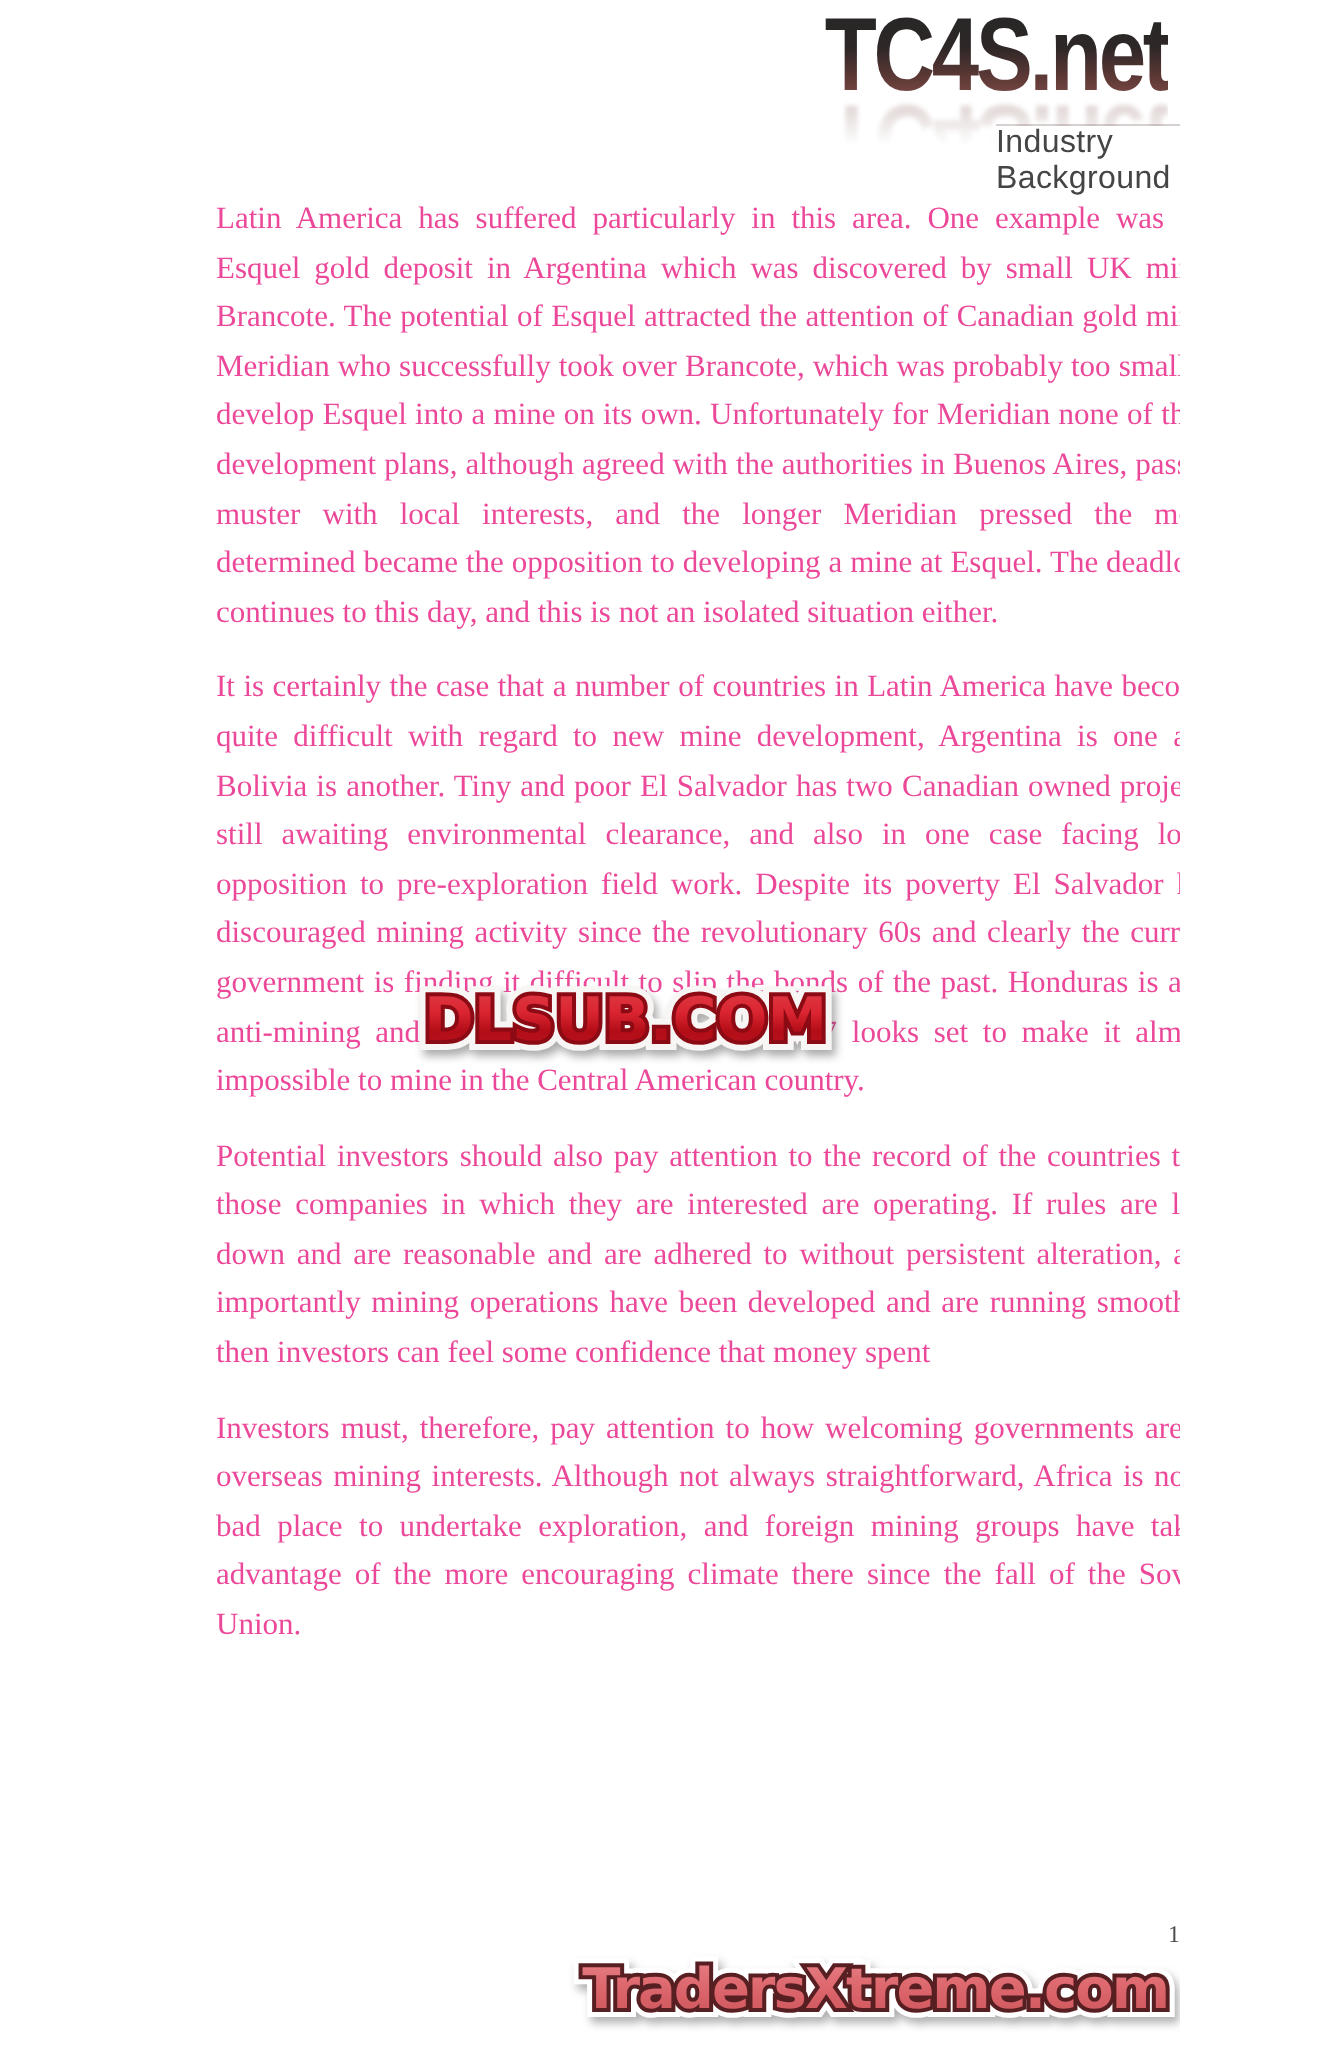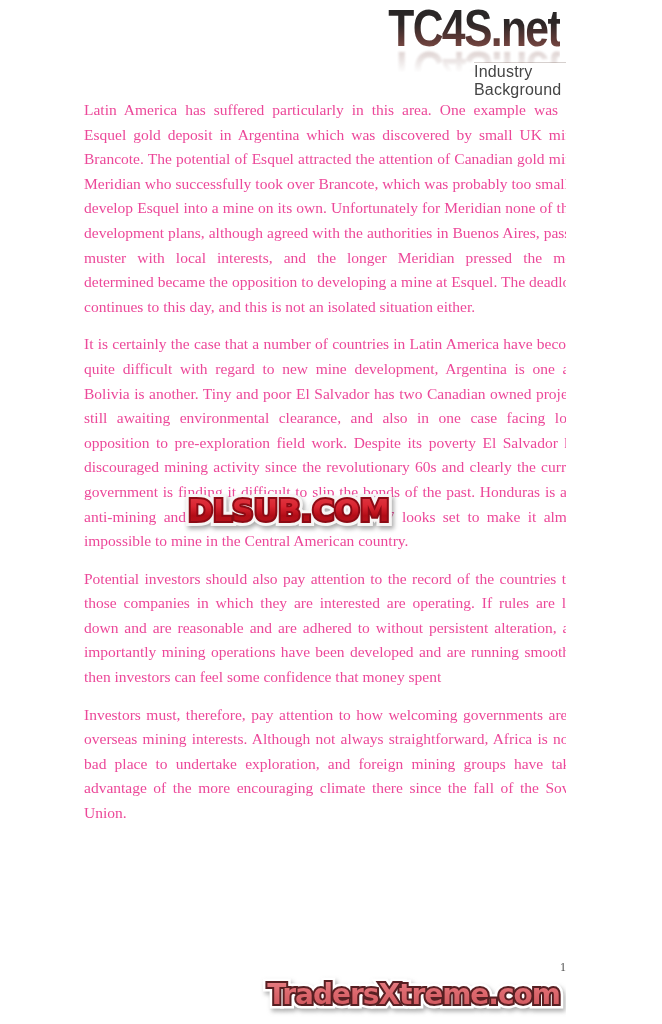--- a/index.html
+++ b/index.html
@@ -3,20 +3,21 @@
 <meta charset="utf-8">
 <style>
   html,body { margin:0; padding:0; background:#ffffff; }
   .page {
     position: relative;
     width: 566px;
     height: 1024px;
     background: #ffffff;
     overflow: hidden;
     font-family: "Liberation Serif", serif;
+    margin-left: 24px;
   }
 
   
   .brand { position: absolute; top: 2px; right: 6px; width: 220px; height: 95px; text-align: right; z-index: 3; }
   .brand-main, .brand-reflection {
     display: block;
     font-family: "Liberation Sans", sans-serif;
     font-weight: 700;
     font-size: 52px;
     letter-spacing: -2px;

